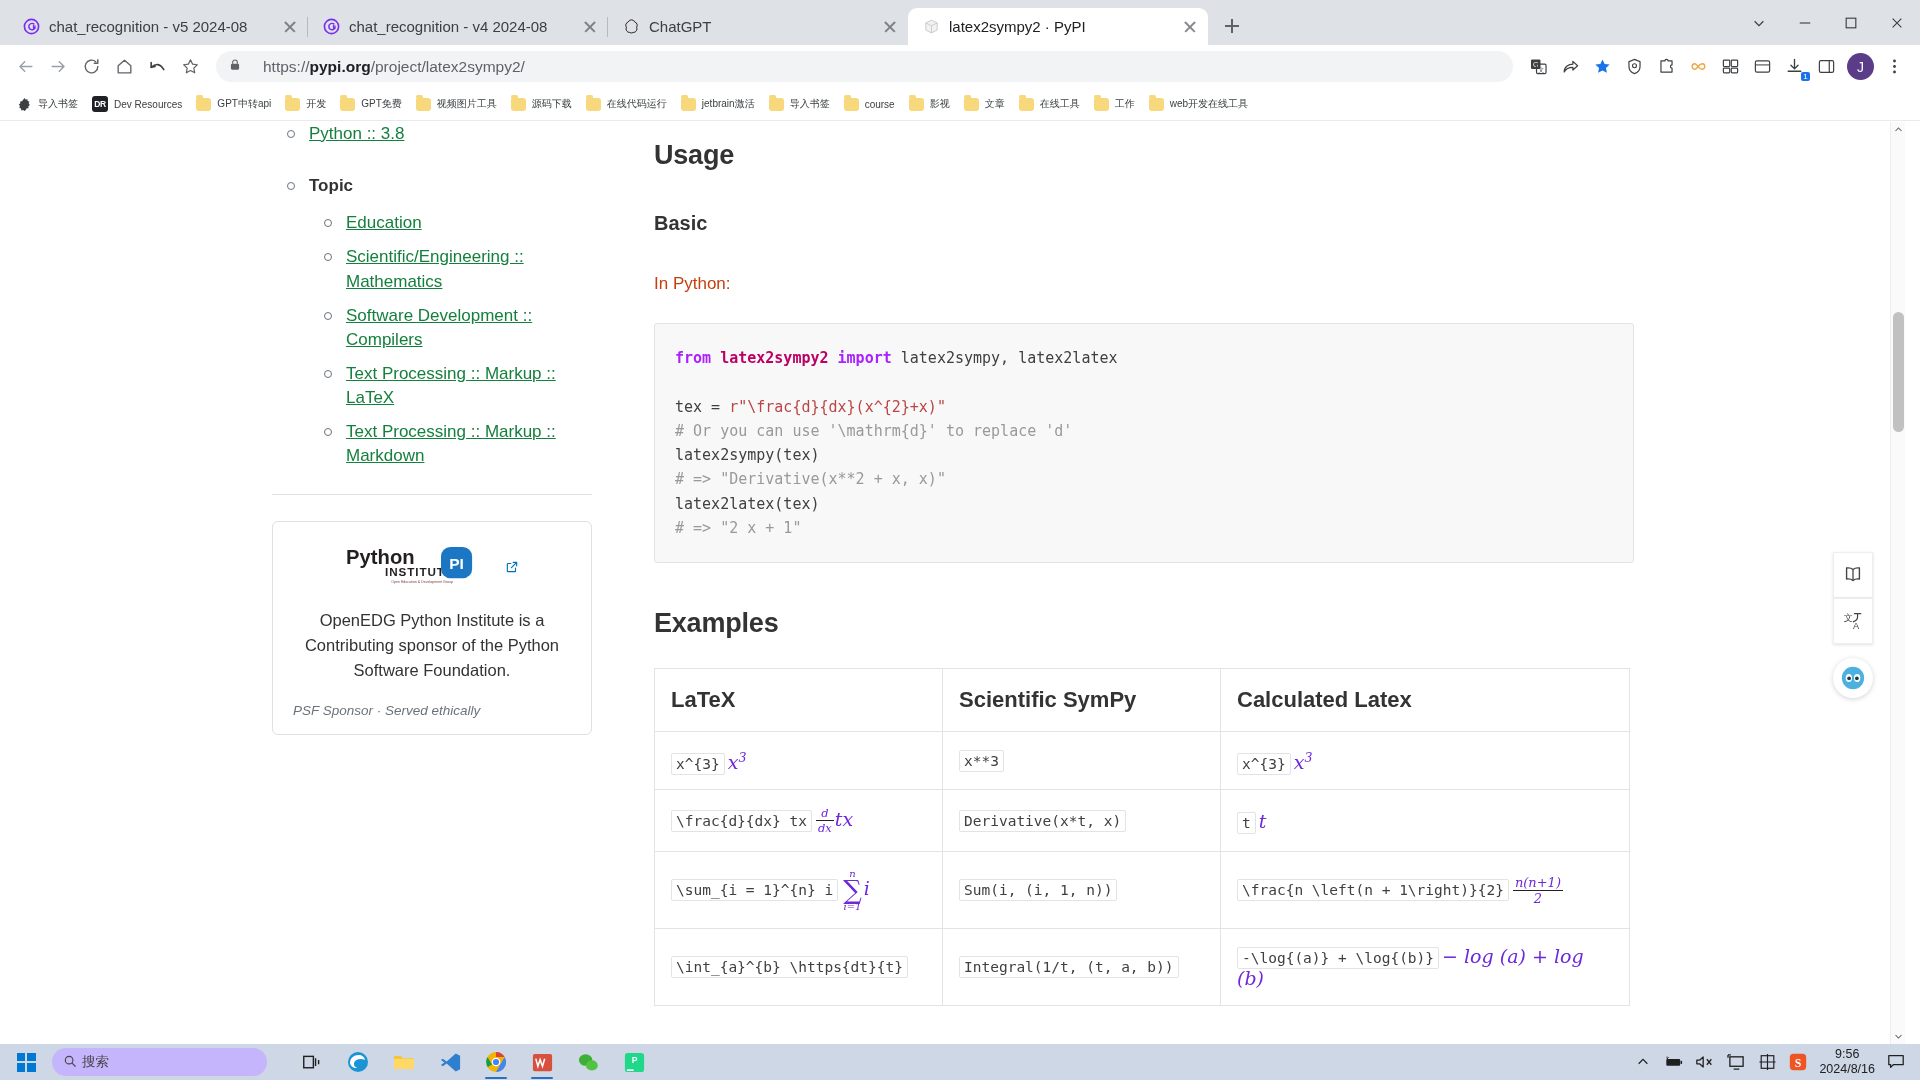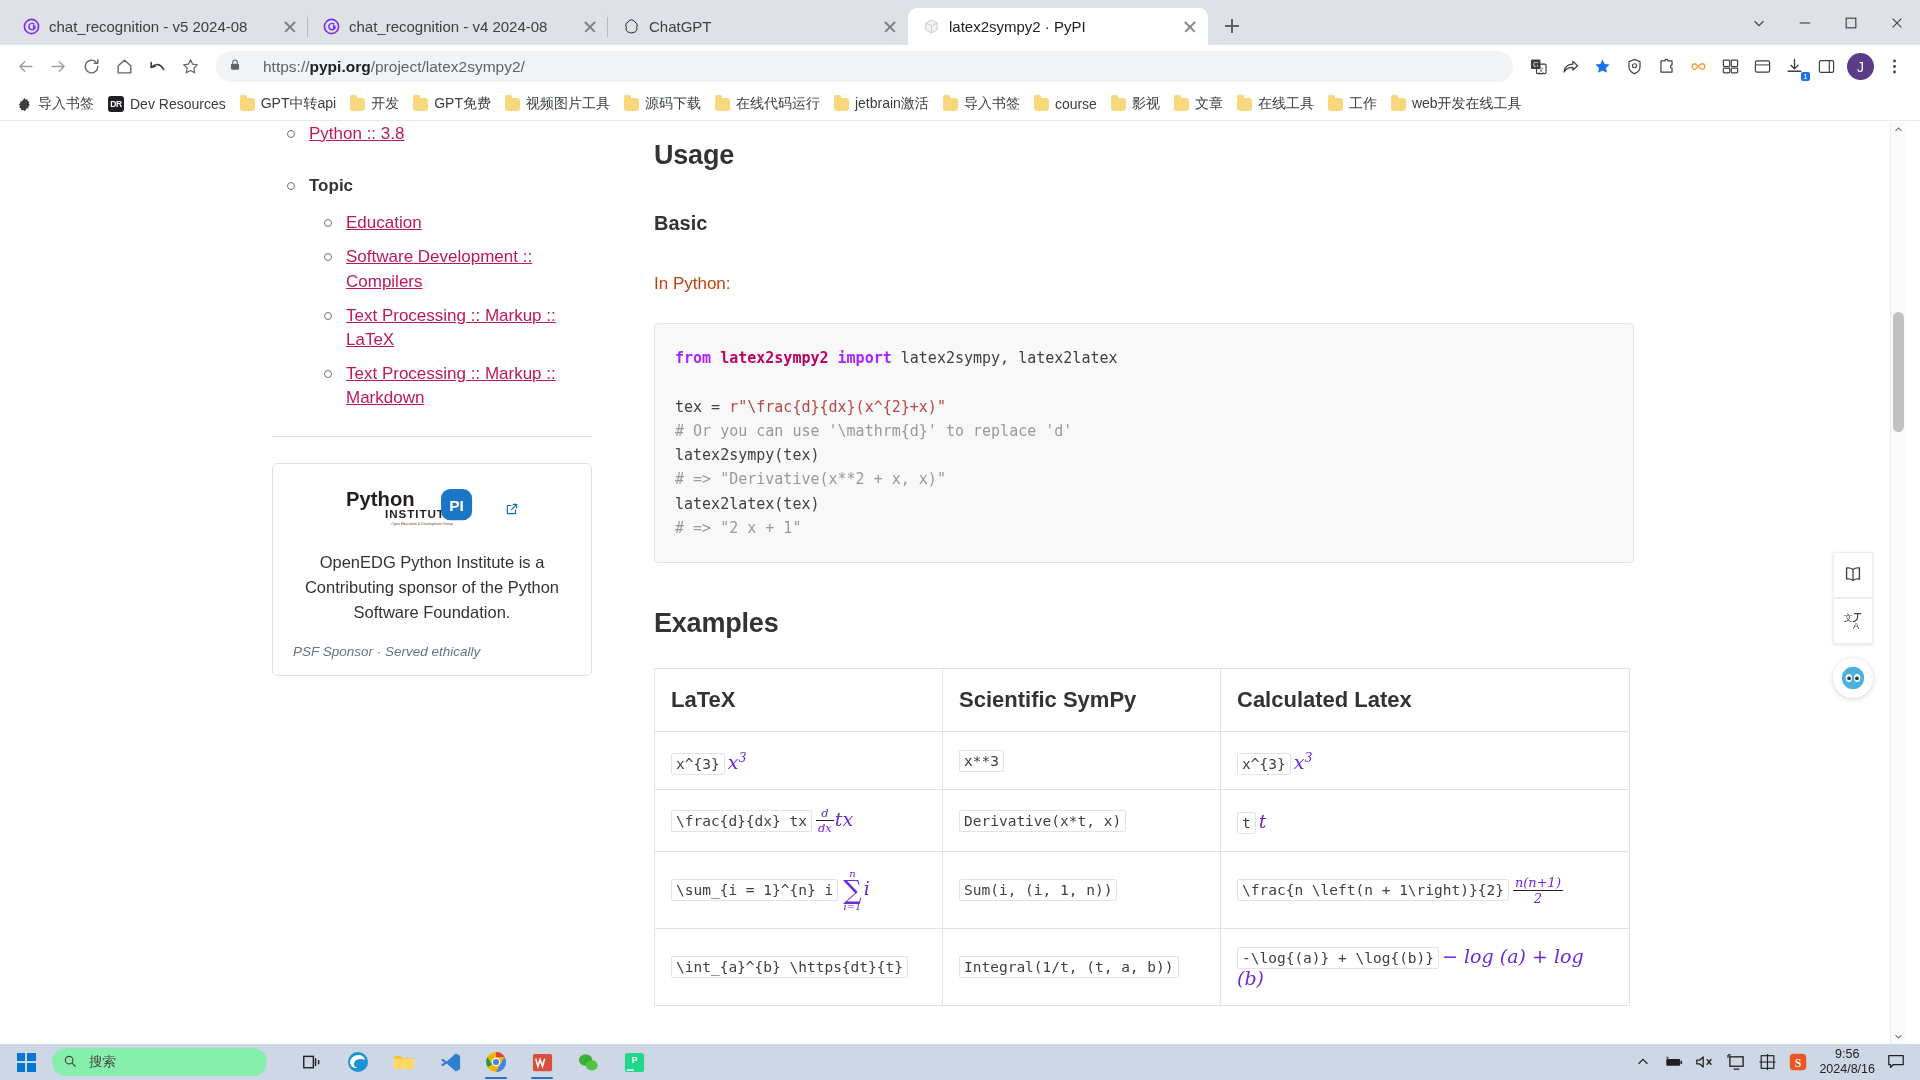--- a/index.html
+++ b/index.html
@@ -80,21 +80,21 @@
     width: 27px; height: 27px; border-radius: 50%; background: #5b3c88; color: #fff;
     display: flex; align-items: center; justify-content: center; font-size: 14px; margin: 0 4px;
   }
 
   #bookmarks {
     height: 33px; background: #ffffff; display: flex; align-items: center;
     gap: 0px; padding: 0 10px; font-size: 14px; color: #3c4043; white-space: nowrap;
     border-bottom: 1px solid #e8eaed;
   }
   .bm { display: flex; align-items: center; gap: 6px; padding: 3px 7px; border-radius: 4px; }
-  .bm-label { font-size: 14px; }
+  .bm-label { font-size: 10px; }
   .folder {
     width: 15px; height: 13px; background: #f7d87c; border-radius: 1.5px 3px 3px 3px;
     position: relative; flex: 0 0 15px;
   }
   .folder::before {
     content: ""; position: absolute; left: 0; top: -2.6px; width: 7px; height: 3px;
     background: #f7d87c; border-radius: 1.5px 1.5px 0 0;
   }
   .gear { width: 15px; height: 15px; flex: 0 0 15px; }
   .dr-ico {
@@ -117,21 +117,21 @@
   #sidebar {
     position: absolute; left: 272px; top: 0px; width: 320px;
   }
   ul.classifiers { list-style: none; margin: 0; padding: 0; }
   ul.classifiers ul { list-style: none; margin: 0; padding: 0 0 0 37px; }
   .cls-li { position: relative; padding-left: 0px; margin-bottom: 10px; line-height: 1.42; }
   .cls-li::before {
     content: ""; position: absolute; left: -22px; top: 8px;
     width: 6px; height: 6px; border: 1.3px solid #6a737d; border-radius: 50%;
   }
-  .cls-li > a { color: #be185d; text-decoration: underline; font-size: 17px; }
+  .cls-li > a { color: #15803d; text-decoration: underline; font-size: 17px; }
   .cls-head { font-weight: 700; color: #333; font-size: 17px; }
   .sb-divider { border-top: 1px solid #e0e0e0; margin: 26px 0 0 0; width: 320px; }
 
   #sponsor {
     margin-top: 26px; width: 320px; border: 1px solid #e0e0e0; border-radius: 6px;
     padding: 22px 20px 16px; text-align: center; background: #fff;
   }
   #sponsor .logo-row { display: flex; align-items: center; justify-content: center; gap: 10px; }
   #sponsor .sp-text {
     margin-top: 18px; font-size: 16.5px; line-height: 1.5; color: #333;
@@ -201,22 +201,22 @@
   
   #taskbar {
     position: absolute; left: 0; top: 1044px; width: 1920px; height: 36px;
     background: #cdd7e5; display: flex; align-items: center; padding: 0 6px;
     font-size: 13px; color: #202020;
   }
   #startbtn { width: 40px; height: 36px; display: flex; align-items: center; justify-content: center; }
   .winlogo { width: 19px; height: 19px; display: grid; grid-template-columns: 1fr 1fr; grid-gap: 2px; }
   .winlogo i { background: #0078d4; display: block; }
   #searchbox {
-    width: 215px; height: 28px; background: #86efac; border-radius: 14px;
-    display: flex; align-items: center; gap: 12px; padding: 0 11px; margin-left: 6px;
+    width: 215px; height: 28px; background: #c4b5fd; border-radius: 14px;
+    display: flex; align-items: center; gap: 5px; padding: 0 11px; margin-left: 6px;
     color: #444; font-size: 13.5px;
   }
   #tb-apps { display: flex; align-items: center; gap: 8px; margin-left: 26px; }
   .tbapp { width: 38px; height: 36px; display: flex; align-items: center; justify-content: center; position: relative; }
   .tbapp.running::after {
     content: ""; position: absolute; bottom: 1px; left: 8px; width: 22px; height: 2.5px;
     background: #2b6fc4; border-radius: 2px;
   }
   #tray { margin-left: auto; display: flex; align-items: center; gap: 11px; padding-right: 8px; }
   #clock { text-align: center; line-height: 1.18; font-size: 12.5px; }
@@ -495,20 +495,23 @@
           <li style="list-style:none; margin:0; padding:0 0 0 37px;">
             <div class="cls-li">
               <a href="#">Python :: 3.8</a>
             </div>
           </li>
           <li class="cls-li" style="margin-top:28px; margin-left:37px;">
             <span class="cls-head">Topic</span>
             <ul style="margin-top:13px;">
               <li class="cls-li">
                 <a href="#">Education</a>
+              </li>
+              <li class="cls-li">
+                <a href="#">Scientific/Engineering :: Mathematics</a>
               </li>
               <li class="cls-li">
                 <a href="#">Software Development :: Compilers</a>
               </li>
               <li class="cls-li">
                 <a href="#">Text Processing :: Markup :: LaTeX</a>
               </li>
               <li class="cls-li">
                 <a href="#">Text Processing :: Markup :: Markdown</a>
               </li>

